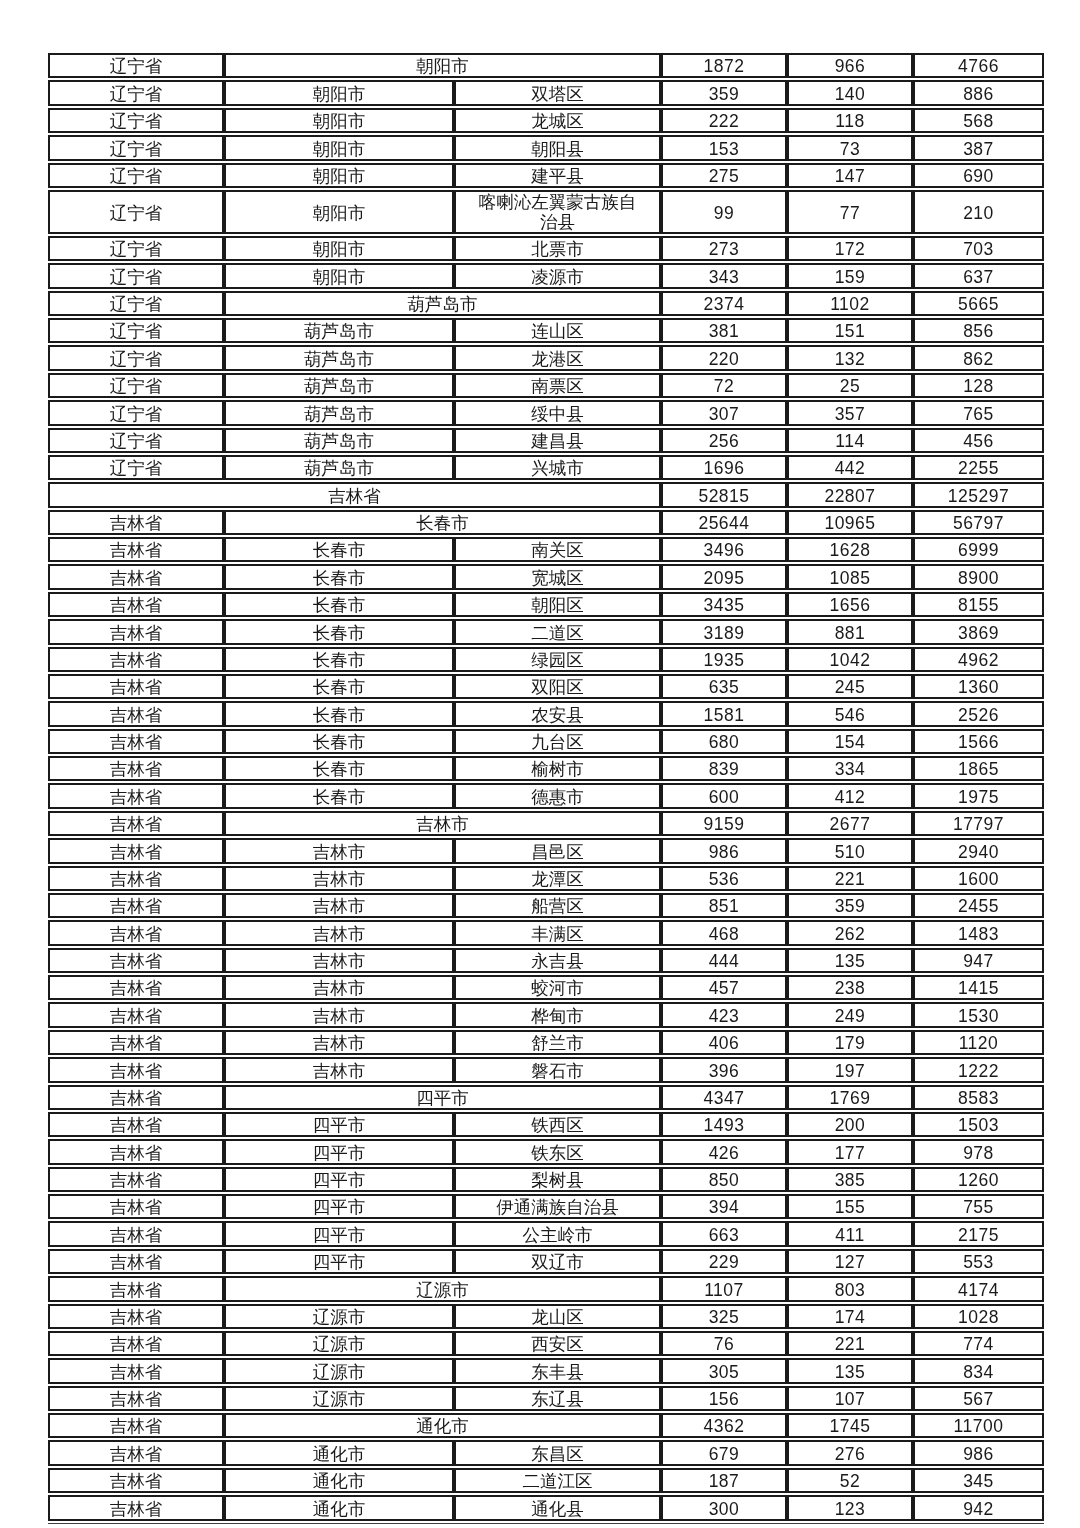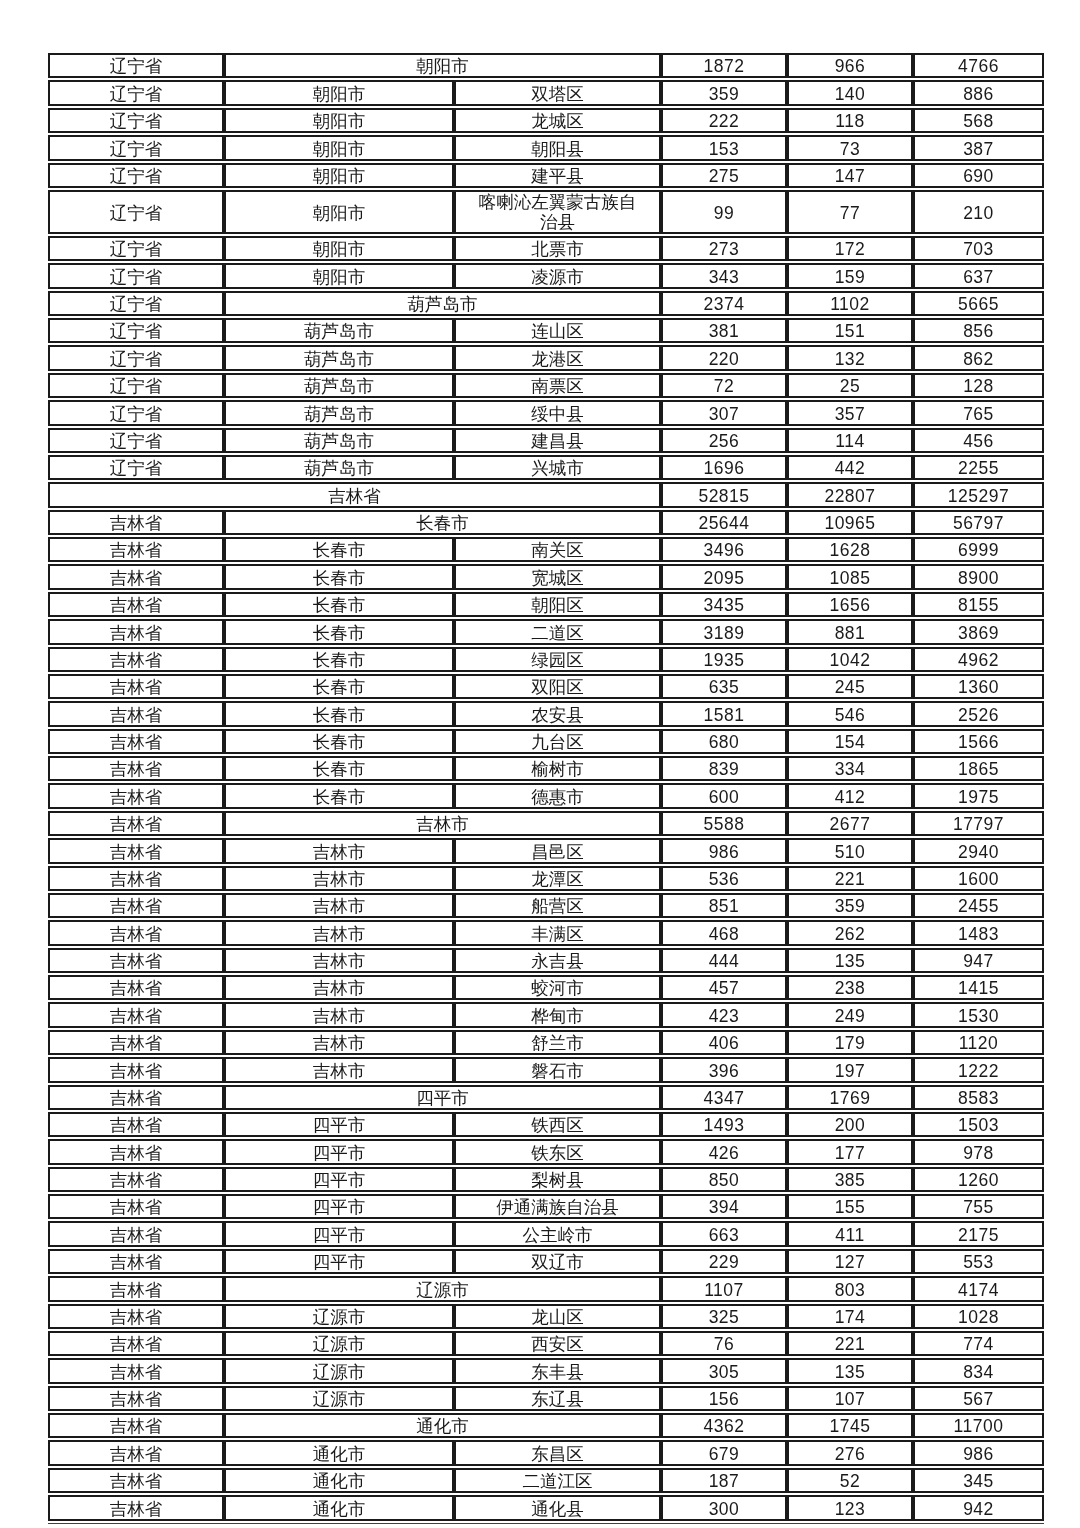--- a/index.html
+++ b/index.html
@@ -270,21 +270,21 @@
           <td class="province-cell"><span class="cellwrap">吉林省</span></td>
           <td class="city-cell"><span class="cellwrap">长春市</span></td>
           <td class="county-cell"><span class="cellwrap">德惠市</span></td>
           <td class="value-cell"><span class="cellwrap">600</span></td>
           <td class="value-cell"><span class="cellwrap">412</span></td>
           <td class="value-cell"><span class="cellwrap">1975</span></td>
         </tr>
         <tr>
           <td class="province-cell"><span class="cellwrap">吉林省</span></td>
           <td colspan="2" class="city-cell"><span class="cellwrap">吉林市</span></td>
-          <td class="value-cell"><span class="cellwrap">5588</span></td>
+          <td class="value-cell"><span class="cellwrap">9159</span></td>
           <td class="value-cell"><span class="cellwrap">2677</span></td>
           <td class="value-cell"><span class="cellwrap">17797</span></td>
         </tr>
         <tr>
           <td class="province-cell"><span class="cellwrap">吉林省</span></td>
           <td class="city-cell"><span class="cellwrap">吉林市</span></td>
           <td class="county-cell"><span class="cellwrap">昌邑区</span></td>
           <td class="value-cell"><span class="cellwrap">986</span></td>
           <td class="value-cell"><span class="cellwrap">510</span></td>
           <td class="value-cell"><span class="cellwrap">2940</span></td>

